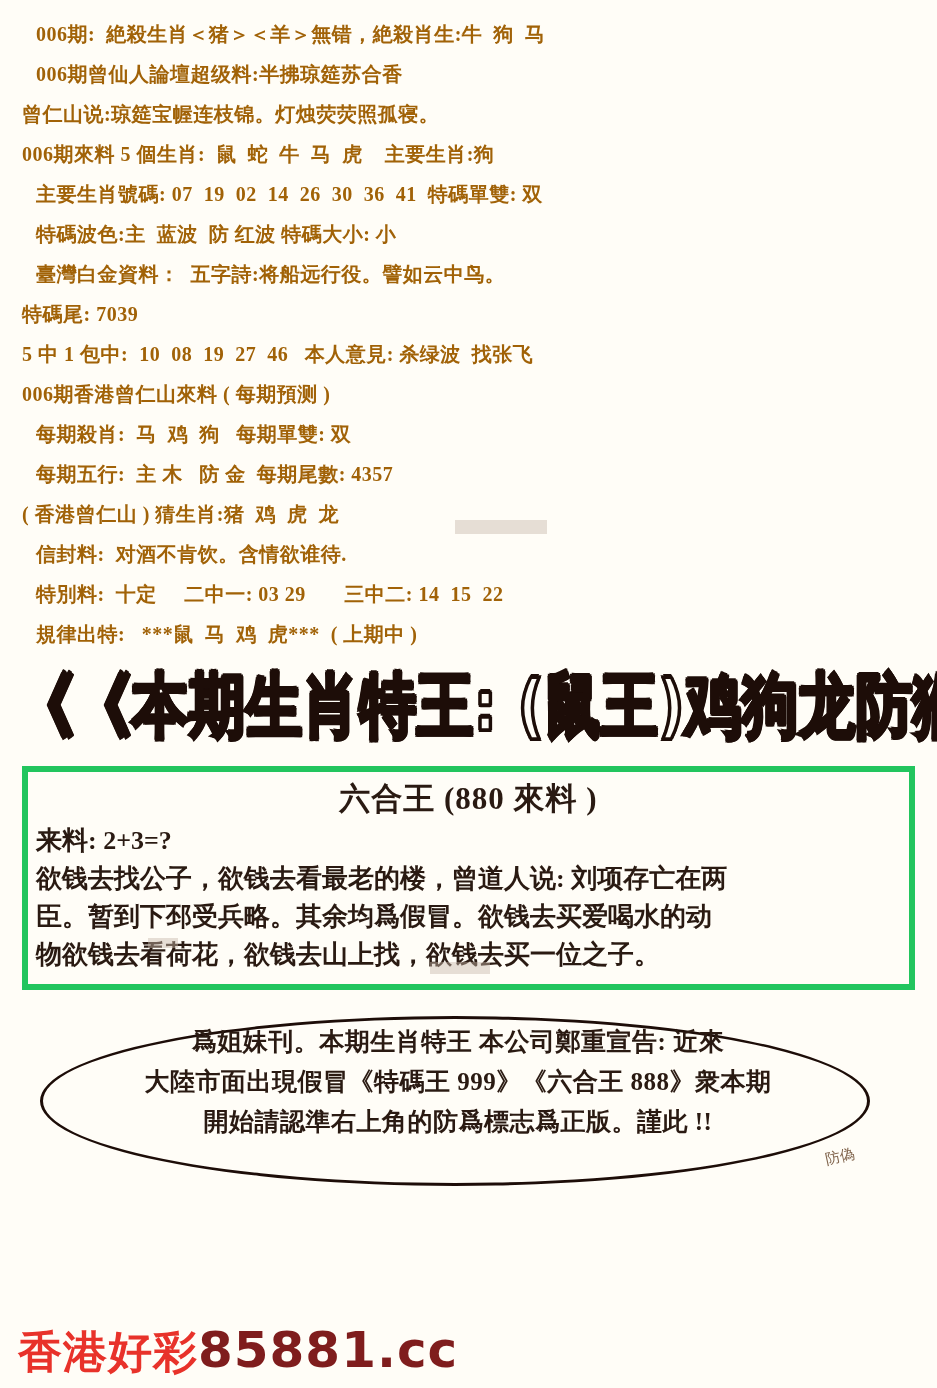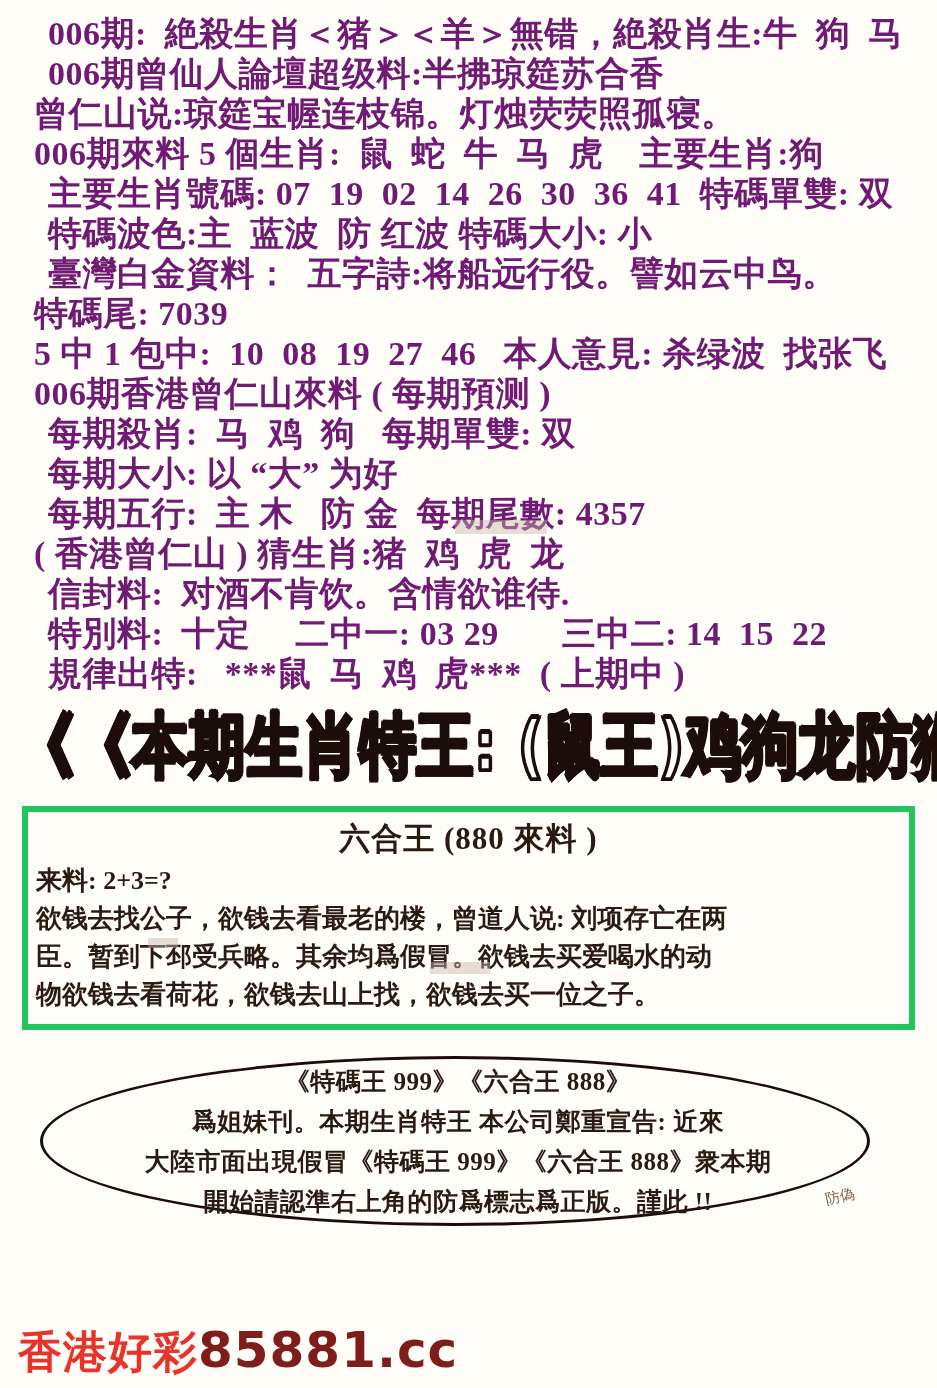--- a/index.html
+++ b/index.html
@@ -17,25 +17,24 @@
   }
   .page {
     position: relative;
     width: 937px;
     height: 1388px;
     box-sizing: border-box;
     padding: 14px 18px 0 18px;
   }
   
   .lines {
-    font-size: 34px;
+    font-size: 20px;
     line-height: 40px;
-    color: #701a75;
+    color: #a16207;
     letter-spacing: 0.5px;
-    margin-left: 12px;
   }
   .line {
     white-space: pre;
     font-weight: 600;
   }
   .ind1 { padding-left: 18px; }
   .ind0 { padding-left: 4px; }
 
   
   .headline-wrap {
@@ -167,21 +166,20 @@
     <div class="line ind1">006期曾仙人論壇超级料:半拂琼筵苏合香</div>
     <div class="line ind0">曾仁山说:琼筵宝幄连枝锦。灯烛荧荧照孤寝。</div>
     <div class="line ind0">006期來料 5 個生肖:  鼠  蛇  牛  马  虎    主要生肖:狗</div>
     <div class="line ind1">主要生肖號碼: 07  19  02  14  26  30  36  41  特碼單雙: 双</div>
     <div class="line ind1">特碼波色:主  蓝波  防 红波 特碼大小: 小</div>
     <div class="line ind1">臺灣白金資料：  五字詩:将船远行役。譬如云中鸟。</div>
     <div class="line ind0">特碼尾: 7039</div>
     <div class="line ind0">5 中 1 包中:  10  08  19  27  46   本人意見: 杀绿波  找张飞</div>
     <div class="line ind0">006期香港曾仁山來料 ( 每期預测 )</div>
     <div class="line ind1">每期殺肖:  马  鸡  狗   每期單雙: 双</div>
-    <div class="line ind1">每期大小: 以 “大” 为好</div>
     <div class="line ind1">每期五行:  主 木   防 金  每期尾數: 4357</div>
     <div class="line ind0">( 香港曾仁山 ) 猜生肖:猪  鸡  虎  龙</div>
     <div class="line ind1">信封料:  对酒不肯饮。含情欲谁待.</div>
     <div class="line ind1">特別料:  十定     二中一: 03 29       三中二: 14  15  22</div>
     <div class="line ind1">規律出特:   ***鼠  马  鸡  虎***  ( 上期中 )</div>
   </div>
 
   <div class="headline-wrap">
     <div class="headline">《《本期生肖特王: (鼠王)鸡狗龙防猴蛇牛》》</div>
   </div>
@@ -190,21 +188,20 @@
     <div class="box-title">六合王 (880 來料 )</div>
     <div class="box-line">来料:  2+3=?</div>
     <div class="box-line">欲钱去找公子，欲钱去看最老的楼，曾道人说:  刘项存亡在两</div>
     <div class="box-line">臣。暂到下邳受兵略。其余均爲假冒。欲钱去买爱喝水的动</div>
     <div class="box-line">物欲钱去看荷花，欲钱去山上找，欲钱去买一位之子。</div>
   </div>
 
   <div class="ellipse-wrap">
     <div class="ellipse"></div>
     <div class="ellipse-text">
-      <div class="el-title">《特碼王 999》《六合王 888》</div>
       <div>爲姐妹刊。本期生肖特王 本公司鄭重宣告:  近來</div>
       <div>大陸市面出現假冒《特碼王 999》《六合王 888》衆本期</div>
       <div>開始請認準右上角的防爲標志爲正版。謹此 !!</div>
     </div>
     <div class="stamp">防偽</div>
   </div>
 
   <div class="footer">
     <span class="brand-cn">香港好彩</span>
     <span class="brand-url">85881.cc</span>

